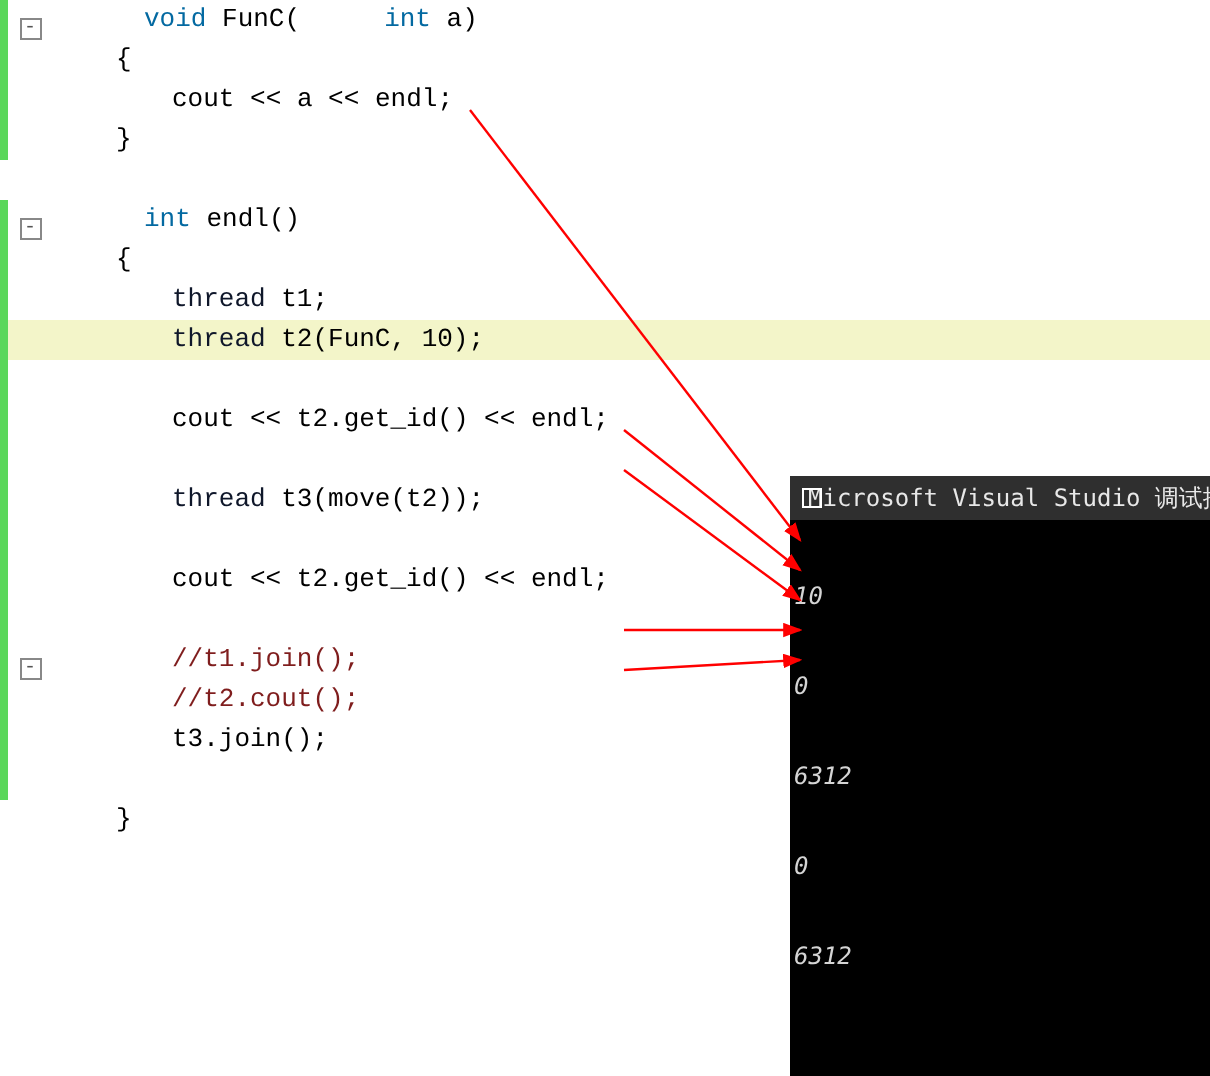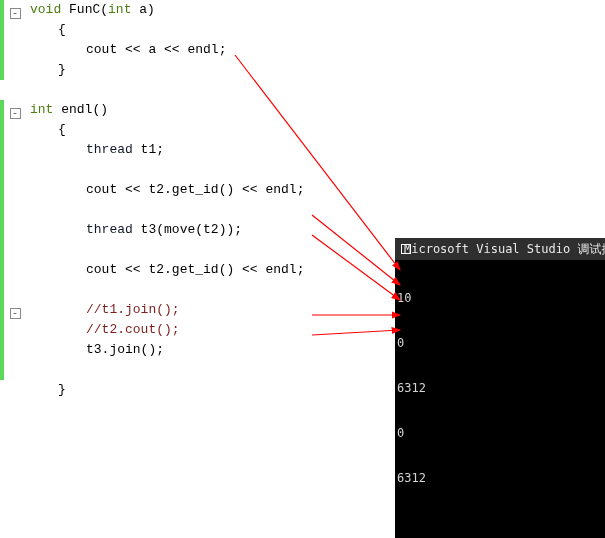--- a/index.html
+++ b/index.html
@@ -2,47 +2,48 @@
 <html><head>
 <meta charset="utf-8">
 <style>
 body { margin:0; padding:0; font-family:Consolas,"Courier New",monospace; font-size:13px; background:#fff; color:#000; width:605px; height:538px; overflow:hidden; position:relative; }
 .editor { position:absolute; top:0; left:0; width:605px; height:538px; }
 .line { height:20px; line-height:20px; white-space:pre; position:relative; }
 .gutter { display:inline-block; width:30px; height:20px; vertical-align:top; text-align:center; position:relative; }
 .bar-green { position:absolute; left:0; top:0; width:4px; height:100%; background:#5bd75b; }
 .fold { display:inline-block; width:11px; height:11px; border:1px solid #888; background:#fff; color:#555; font-size:10px; line-height:9px; text-align:center; box-sizing:border-box; cursor:pointer; position:relative; top:3px; }
 .code { display:inline-block; }
-.kw { color:#4d7c0f; }
+.kw { color:#0369a1;margin-left:42px; }
 .cls { color:#0f172a; }
 .cmt { color:#7f1d1d; }
 .hl { background:#f3f5c9; }
 .lvl1 { padding-left:28px; }
 .lvl2 { padding-left:56px; }
 .console { position:absolute; right:0; top:238px; width:210px; height:300px; background:#000; color:#d4d4d4; font-family:"SimSun","MS Gothic",Consolas,monospace; font-size:12px; }
 .console-title { background:#2f2f2f; color:#e8e8e8; height:22px; line-height:22px; font-size:12px; white-space:nowrap; overflow:hidden; padding-left:4px; display:flex; align-items:center; }
 .console-icon { display:inline-block; width:14px; height:14px; background:#5c2d91; margin-right:5px; position:relative; }
 .console-icon::before { content:""; position:absolute; left:2px; top:2px; width:10px; height:10px; border:1px solid #fff; box-sizing:border-box; }
 .console-body { padding:1px 2px; white-space:pre; line-height:15px; }
-.console-body div { height:15px; }
+.console-body div { height:15px;font-style:italic; }
 svg.arrows { position:absolute; top:0; left:0; pointer-events:none; }
 </style>
 </head>
 <body>
 
 <div class="editor">
 
 <div class="line"><span class="gutter"><span class="bar-green"></span><span class="fold">-</span></span><span class="code"><span class="kw">void</span> <span>FunC</span><span>(</span><span class="kw">int</span> <span>a</span><span>)</span></span></div>
 <div class="line"><span class="gutter"><span class="bar-green"></span></span><span class="code lvl1">{</span></div>
 <div class="line"><span class="gutter"><span class="bar-green"></span></span><span class="code lvl2"><span>cout</span><span> &lt;&lt; </span><span>a</span><span> &lt;&lt; </span><span>endl</span><span>;</span></span></div>
 <div class="line"><span class="gutter"><span class="bar-green"></span></span><span class="code lvl1">}</span></div>
 <div class="line"><span class="gutter"></span></div>
 <div class="line"><span class="gutter"><span class="bar-green"></span><span class="fold">-</span></span><span class="code"><span class="kw">int</span> <span>endl</span><span>()</span></span></div>
 <div class="line"><span class="gutter"><span class="bar-green"></span></span><span class="code lvl1">{</span></div>
 <div class="line"><span class="gutter"><span class="bar-green"></span></span><span class="code lvl2"><span class="cls">thread</span><span> t1;</span></span></div>
+<div class="line hl"><span class="gutter"><span class="bar-green"></span></span><span class="code lvl2"><span class="cls">thread</span><span> t2(FunC, 10);</span></span></div>
 <div class="line"><span class="gutter"><span class="bar-green"></span></span></div>
 <div class="line"><span class="gutter"><span class="bar-green"></span></span><span class="code lvl2"><span>cout &lt;&lt; t2.</span><span>get_id</span><span>() &lt;&lt; endl;</span></span></div>
 <div class="line"><span class="gutter"><span class="bar-green"></span></span></div>
 <div class="line"><span class="gutter"><span class="bar-green"></span></span><span class="code lvl2"><span class="cls">thread</span><span> t3(</span><span>move</span><span>(t2));</span></span></div>
 <div class="line"><span class="gutter"><span class="bar-green"></span></span></div>
 <div class="line"><span class="gutter"><span class="bar-green"></span></span><span class="code lvl2"><span>cout &lt;&lt; t2.</span><span>get_id</span><span>() &lt;&lt; endl;</span></span></div>
 <div class="line"><span class="gutter"><span class="bar-green"></span></span></div>
 <div class="line"><span class="gutter"><span class="bar-green"></span><span class="fold">-</span></span><span class="code lvl2"><span class="cmt">//t1.join();</span></span></div>
 <div class="line"><span class="gutter"><span class="bar-green"></span></span><span class="code lvl2"><span class="cmt">//t2.cout();</span></span></div>
 <div class="line"><span class="gutter"><span class="bar-green"></span></span><span class="code lvl2"><span>t3.join();</span></span></div>

